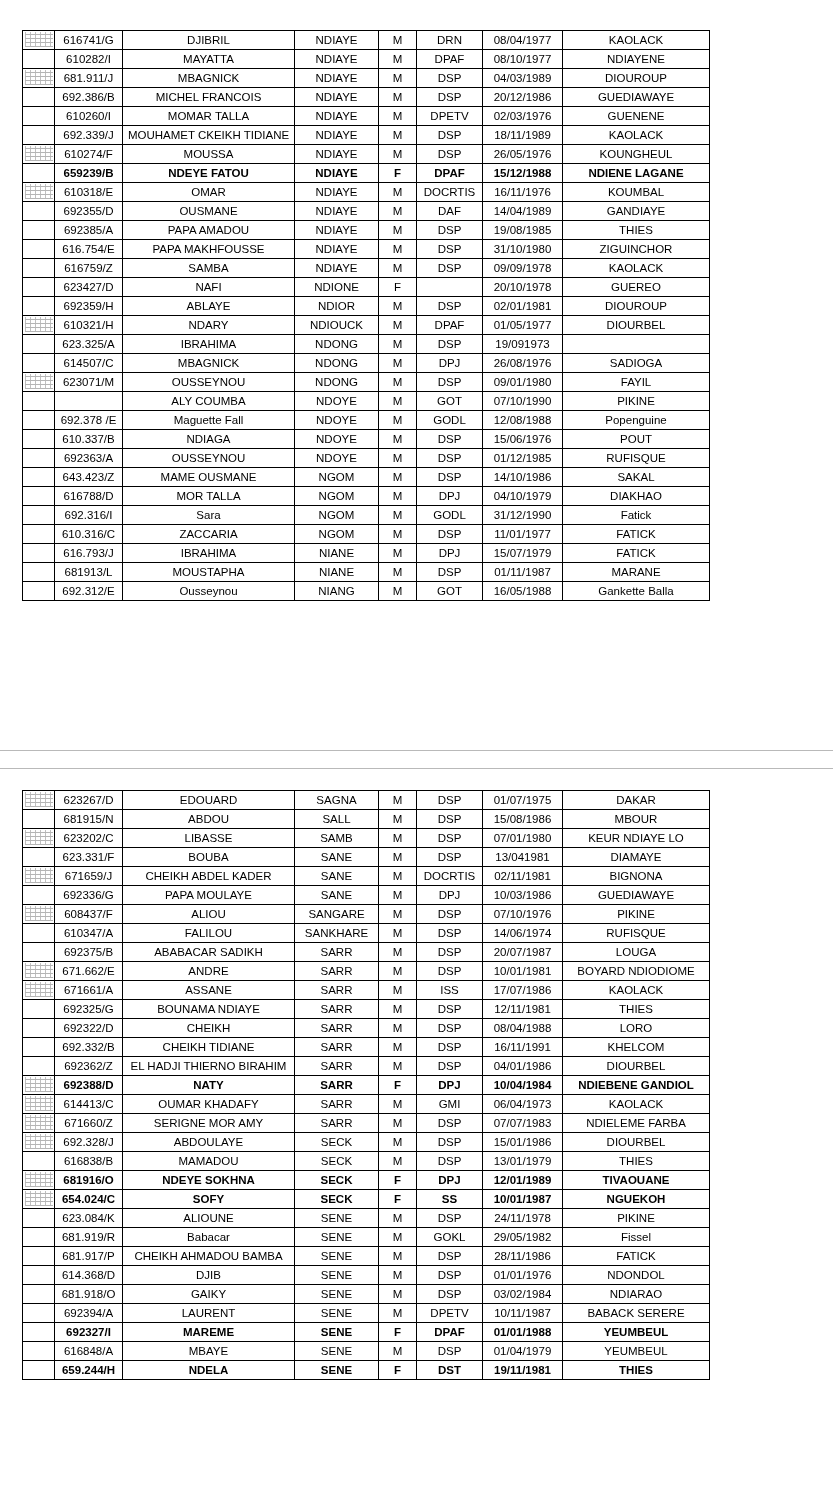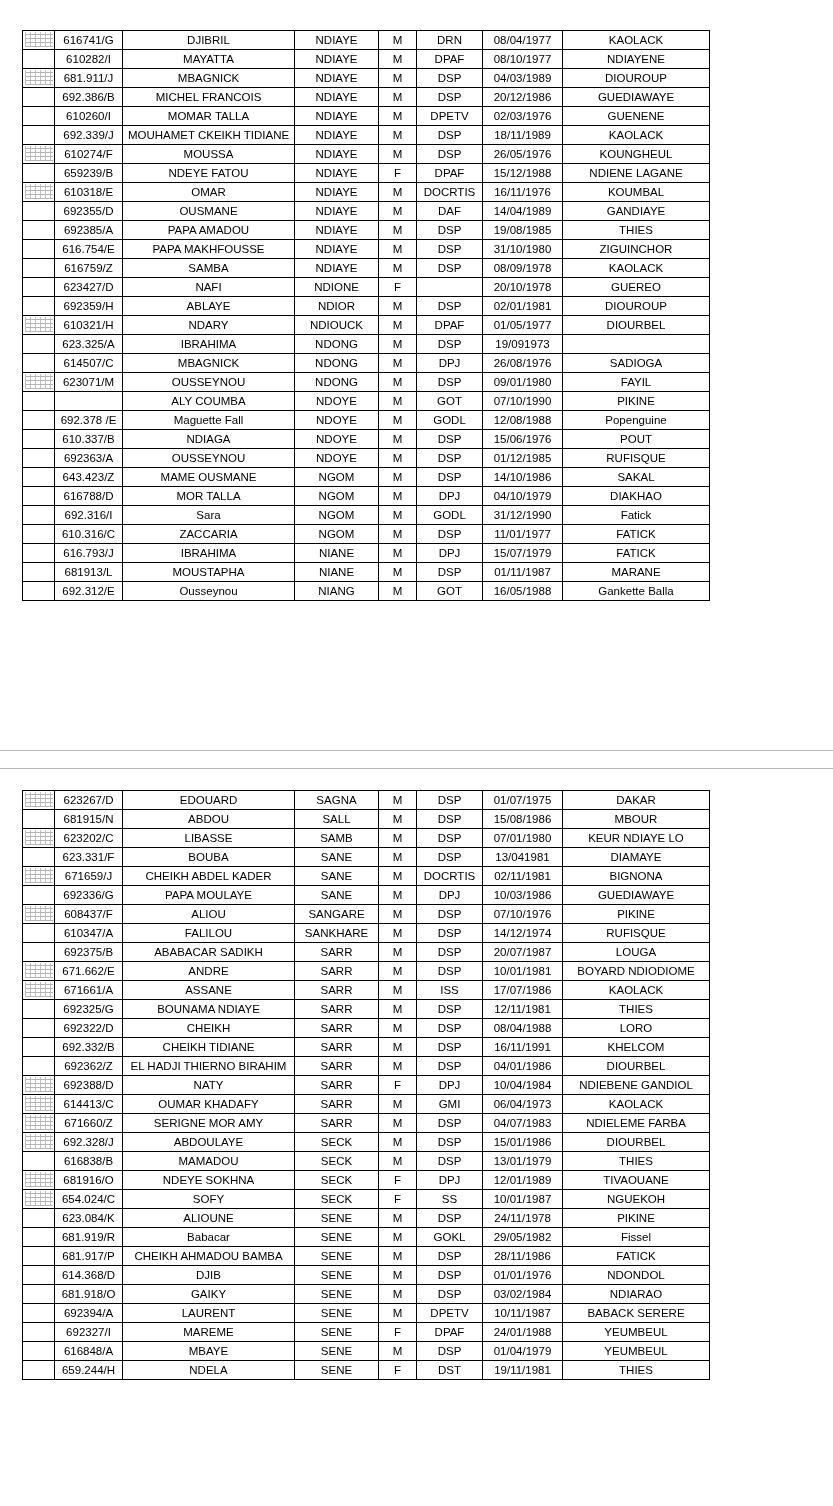--- a/index.html
+++ b/index.html
@@ -75,21 +75,21 @@
     position: absolute;
     left: 2px;
     top: 1px;
     width: 28px;
     height: 15px;
     opacity: 0.55;
     background-image:
       repeating-linear-gradient(0deg, #7a7a7a 0 1px, transparent 1px 4px),
       repeating-linear-gradient(90deg, #8d8d8d 0 1px, transparent 1px 5px);
   }
-  tr.bold td { font-weight: normal; }
+  tr.bold td { font-weight: bold; }
   td.big { font-size: 13.5px; }
   td.small { font-size: 10px; margin-left: 32px; }
   td.tiny { font-size: 9px; }
 </style>
 </head>
 <body>
 
 <div class="page">
 
   <div class="scan-block" id="block-1">
@@ -233,21 +233,21 @@
             <td>31/10/1980</td>
             <td>ZIGUINCHOR</td>
           </tr>
           <tr>
             <td class="stamp"></td>
             <td>616759/Z</td>
             <td>SAMBA</td>
             <td>NDIAYE</td>
             <td>M</td>
             <td>DSP</td>
-            <td>08/09/1978</td>
+            <td>09/09/1978</td>
             <td>KAOLACK</td>
           </tr>
           <tr>
             <td class="stamp"></td>
             <td>623427/D</td>
             <td>NAFI</td>
             <td>NDIONE</td>
             <td>F</td>
             <td></td>
             <td>20/10/1978</td>
@@ -515,21 +515,21 @@
             <td>07/10/1976</td>
             <td>PIKINE</td>
           </tr>
           <tr>
             <td class="stamp"></td>
             <td>610347/A</td>
             <td>FALILOU</td>
             <td>SANKHARE</td>
             <td>M</td>
             <td>DSP</td>
-            <td>14/12/1974</td>
+            <td>14/06/1974</td>
             <td>RUFISQUE</td>
           </tr>
           <tr>
             <td class="stamp"></td>
             <td>692375/B</td>
             <td>ABABACAR SADIKH</td>
             <td>SARR</td>
             <td>M</td>
             <td>DSP</td>
             <td>20/07/1987</td>
@@ -625,21 +625,21 @@
           </tr>
           <tr>
             <td class="stamp">
               <span class="stampmark"></span>
             </td>
             <td>671660/Z</td>
             <td>SERIGNE MOR AMY</td>
             <td>SARR</td>
             <td>M</td>
             <td>DSP</td>
-            <td>04/07/1983</td>
+            <td>07/07/1983</td>
             <td class="small small">NDIELEME FARBA</td>
           </tr>
           <tr>
             <td class="stamp">
               <span class="stampmark"></span>
             </td>
             <td>692.328/J</td>
             <td>ABDOULAYE</td>
             <td>SECK</td>
             <td>M</td>
@@ -741,21 +741,21 @@
             <td>10/11/1987</td>
             <td class="small">BABACK SERERE</td>
           </tr>
           <tr class="bold">
             <td class="stamp"></td>
             <td>692327/I</td>
             <td>MAREME</td>
             <td>SENE</td>
             <td>F</td>
             <td>DPAF</td>
-            <td>24/01/1988</td>
+            <td>01/01/1988</td>
             <td>YEUMBEUL</td>
           </tr>
           <tr>
             <td class="stamp"></td>
             <td>616848/A</td>
             <td>MBAYE</td>
             <td>SENE</td>
             <td>M</td>
             <td>DSP</td>
             <td>01/04/1979</td>

